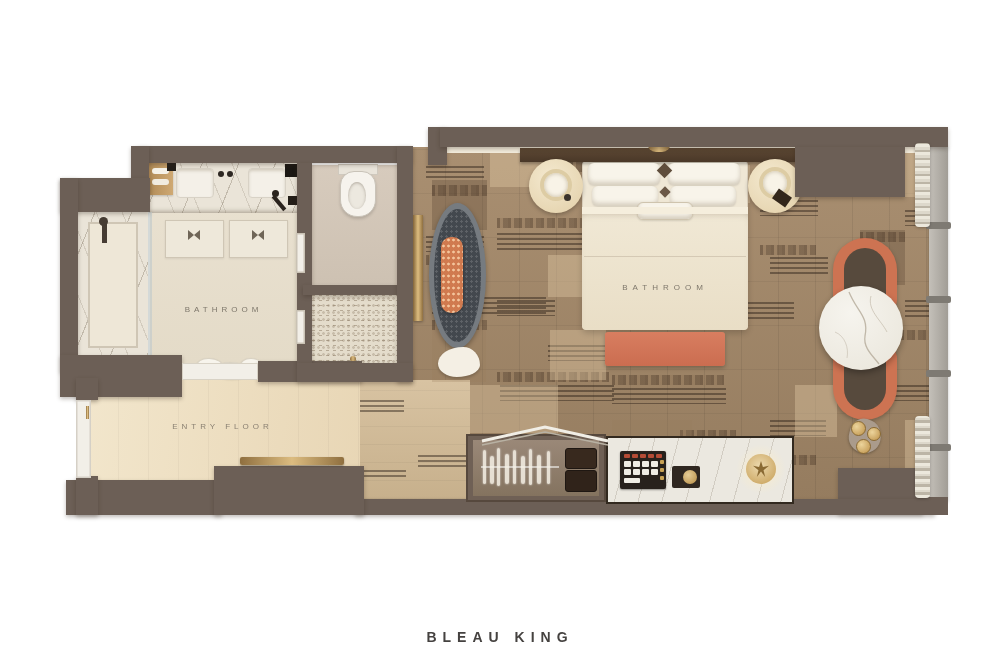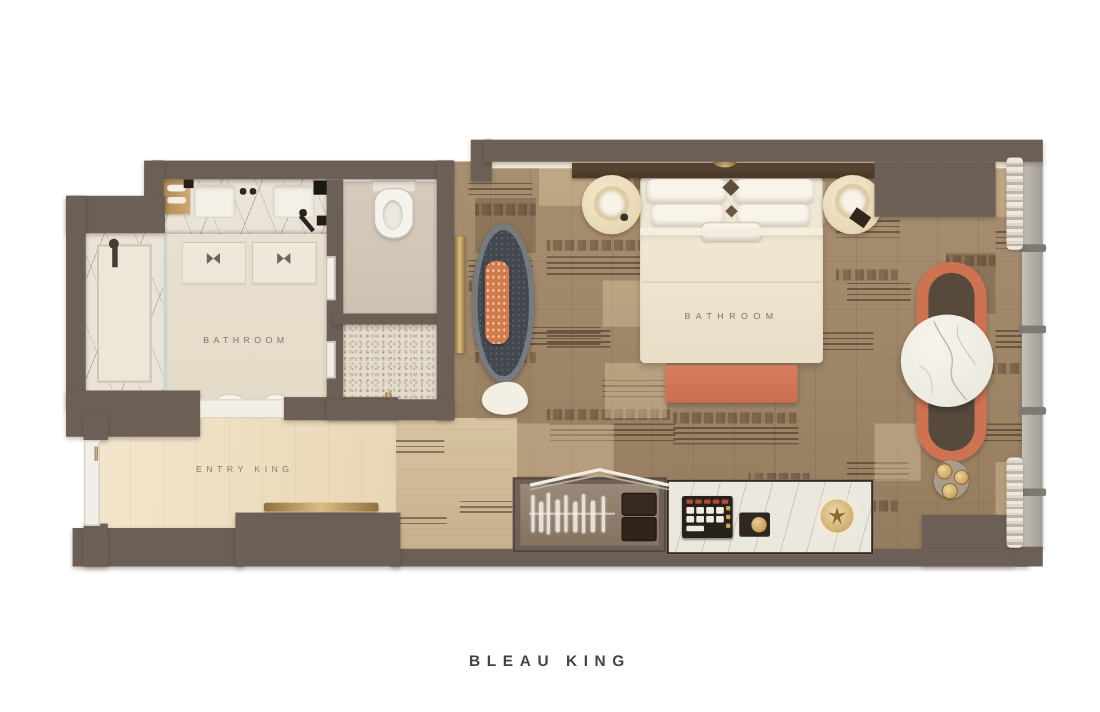--- a/index.html
+++ b/index.html
@@ -39,21 +39,21 @@
     background:repeating-linear-gradient(90deg, rgba(62,44,30,.5) 0 3px, rgba(128,100,72,.25) 3px 6px, rgba(62,44,30,.42) 6px 11px);}
   .tileL{position:absolute;z-index:2;background:rgba(228,204,168,.38);}
   .tileD{position:absolute;z-index:2;background:rgba(73,55,40,.26);}
   .tileM{position:absolute;z-index:2;background:rgba(152,122,92,.25);}
   
   .furn{position:absolute;z-index:3;}
   .lightpanel{position:absolute;background:#f2efe8;z-index:6;}
   .round{border-radius:50%;}
   .label{position:absolute;z-index:9;font-size:8px;letter-spacing:4px;color:#7e776b;
          text-align:center;font-weight:500;}
-  .caption{position:absolute;left:0;right:0;text-align:center;z-index:9;}
+  .caption{position:absolute;left:0;right:0;text-align:center;z-index:9;margin-top:37px;}
   .cap-title{font-size:14px;letter-spacing:6px;color:#454240;font-weight:600;}
   .cap-sub{margin-top:9px;font-size:10px;letter-spacing:4.5px;color:#b5ada3;font-weight:400;}
   
   .bed-base{position:absolute;background:#efe7d5;border-radius:5px;
             box-shadow:0 3px 6px rgba(0,0,0,.18), inset 0 0 0 1px rgba(120,100,80,.18);z-index:3;}
   .pillow{position:absolute;background:#f8f4ea;border-radius:6px;
           box-shadow:inset 0 -3px 4px rgba(150,135,110,.35),0 1px 2px rgba(0,0,0,.12);z-index:4;}
   .duvet{position:absolute;background:linear-gradient(180deg,#f0e8d5,#e9dec6);border-radius:4px;
          box-shadow:inset 0 6px 8px -6px rgba(90,70,50,.4);z-index:4;}
   .seam{position:absolute;height:1px;background:rgba(100,80,60,.18);z-index:5;}
@@ -257,21 +257,21 @@
     <div class="gold" style="position:absolute;right:2px;top:6px;width:3px;height:13px;"></div>
   </div>
 
   <div class="furn" style="left:929px;top:145px;width:19px;height:355px;background:linear-gradient(90deg,#c4c0b9,#a19d96);box-shadow:0 2px 3px rgba(0,0,0,.25);z-index:5;"></div>
   <div class="joint" style="left:926px;top:222px;width:25px;height:7px;"></div>
   <div class="joint" style="left:926px;top:296px;width:25px;height:7px;"></div>
   <div class="joint" style="left:926px;top:370px;width:25px;height:7px;"></div>
   <div class="joint" style="left:926px;top:444px;width:25px;height:7px;"></div>
 
   <div class="label" style="left:150px;top:305px;width:147px;">BATHROOM</div>
-  <div class="label" style="left:130px;top:422px;width:185px;color:#8a8072;">ENTRY KING</div>
+  <div class="label" style="left:130px;top:422px;width:185px;color:#8a8072;">ENTRY FLOOR</div>
   <div class="label" style="left:595px;top:283px;width:140px;letter-spacing:5px;">BATHROOM</div>
 
   <div class="caption" style="top:592px;">
     <div class="cap-title">BLEAU KING</div>
   </div>
 
 <div class="stripe" style="left: 426px; top: 166px; width: 58px; height: 14px;"></div>
     <div class="stripe" style="left: 497px; top: 233px; width: 114px; height: 18px;"></div>
     <div class="stripe" style="left: 426px; top: 236px; width: 58px; height: 16px;"></div>
     <div class="stripe" style="left: 432px; top: 297px; width: 114px; height: 18px;"></div>

